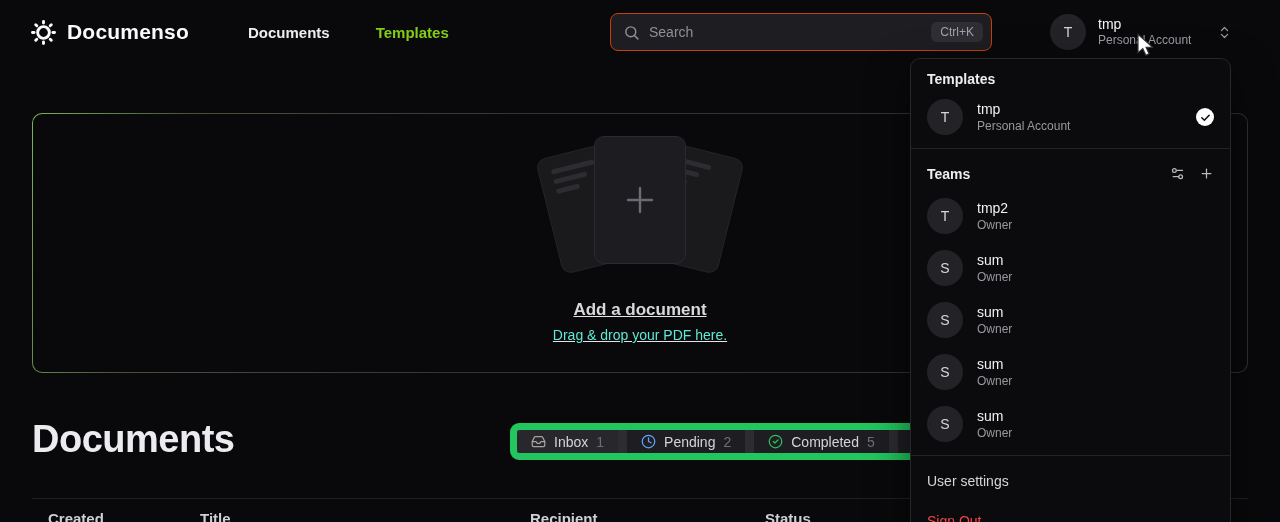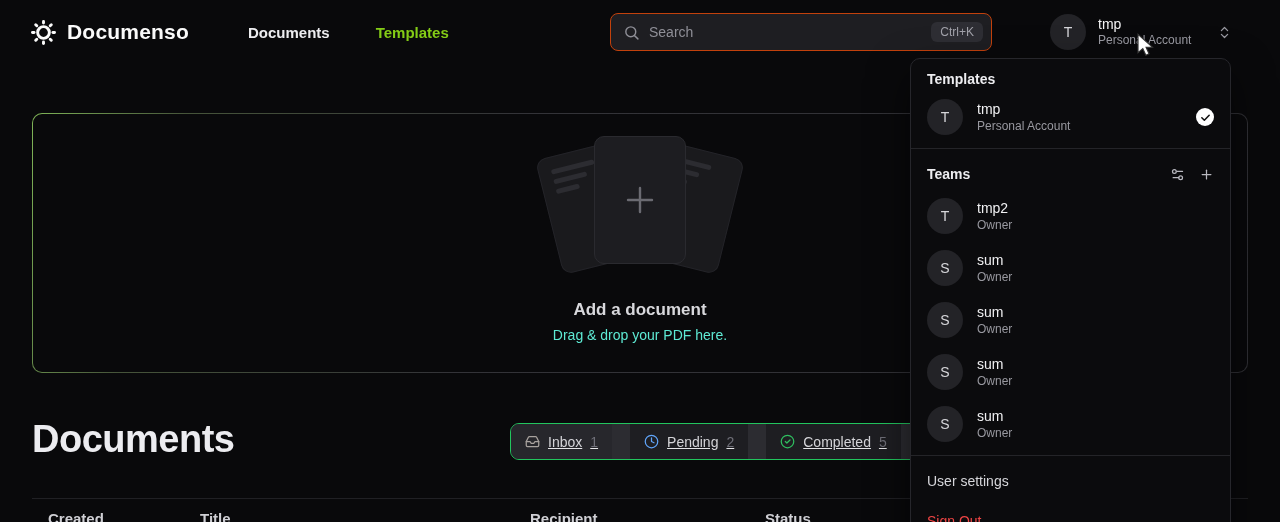--- a/index.html
+++ b/index.html
@@ -42,30 +42,30 @@
   .cards { position:absolute; left:50%; top:14px; transform:translateX(-50%); width:224px; height:152px; }
   .card { position:absolute; width:88px; height:118px; background:#1a1a1d; border:1px solid #242429; border-radius:10px; }
   .card.left  { left:20px; top:20px; transform:rotate(-14deg); }
   .card.right { right:20px; top:20px; transform:rotate(14deg); }
   .card.center{ left:50%; top:8px; transform:translateX(-50%); width:92px; height:128px;
     background:#1d1d21; border-color:#2a2a2f; display:flex; align-items:center; justify-content:center; }
   .card-lines { position:absolute; top:12px; left:12px; display:flex; flex-direction:column; gap:5px; }
   .card-lines i { display:block; height:5px; border-radius:3px; background:#2c2c31; }
   .card-lines i:nth-child(1){ width:44px; } .card-lines i:nth-child(2){ width:34px; } .card-lines i:nth-child(3){ width:24px; }
 
-  .upload-caption { position:absolute; top:186px; left:0; width:100%; text-align:center; }
+  .upload-caption { position:absolute; top:186px; left:0; width:100%; text-align:center;text-decoration:underline; }
   .upload-title { font-size:17px; font-weight:600; color:#d8d8dc; }
   .upload-sub { margin-top:7px; font-size:14px; color:#5eead4; }
 
   
   .page-title { position:absolute; left:32px; top:418px; font-size:38px; font-weight:700;
     color:#ececf0; letter-spacing:-.5px; z-index:1; }
 
-  .tabs { position:absolute; left:510px; top:423px; height:37px; display:inline-flex; gap:18px;
-    background:#2c2c31; border:1px solid #22c55e; border-radius:9px; z-index:1;text-decoration:underline; }
+  .tabs { position:absolute; left:510px; top:423px; height:37px; display:inline-flex; gap:9px;
+    background:#2c2c31; border:7px solid #22c55e; border-radius:9px; z-index:1; }
   .tab { display:flex; align-items:center; gap:8px; padding:0 14px; background:#1e1e22;
     font-size:14px; font-weight:500; color:#d4d4d8; white-space:nowrap; cursor:pointer; }
   .tab:first-child { background:#27272c; border-radius:8px 0 0 8px; }
   .tab:last-child { border-radius:0 8px 8px 0; }
   .tab .count { color:#6e6e77; font-weight:400; }
 
   .table-head { position:absolute; left:32px; top:498px; width:1216px; height:40px;
     border-top:1px solid #202024; z-index:1; }
   .th { position:absolute; top:11px; font-size:15px; font-weight:600; color:#cfcfd4; }
   .th.c1 { left:16px; } .th.c2 { left:168px; } .th.c3 { left:498px; } .th.c4 { left:733px; }
@@ -75,21 +75,21 @@
     background:#0b0b0d; border:1px solid #26262b; border-radius:10px;
     box-shadow:0 16px 40px rgba(0,0,0,.55); z-index:40; overflow:hidden; }
   .dd-label { padding:12px 16px 4px; font-size:14px; font-weight:600; color:#ededf0; }
   .dd-item { display:flex; align-items:center; gap:14px; padding:8px 16px; height:52px; cursor:pointer; }
   .dd-item .txt { display:flex; flex-direction:column; }
   .dd-name { font-size:14px; color:#f0f0f2; line-height:18px; }
   .dd-sub { font-size:12px; color:#98989f; line-height:16px; }
   .check-badge { margin-left:auto; width:18px; height:18px; border-radius:50%; background:#fff;
     display:flex; align-items:center; justify-content:center; flex:none; }
   .dd-sep { height:1px; background:#242428; margin:5px 0; }
-  .teams-head { display:flex; align-items:center; padding:12px 16px 8px; }
+  .teams-head { display:flex; align-items:flex-start; padding:12px 16px 8px; }
   .teams-head .dd-label-inline { font-size:14px; font-weight:600; color:#ededf0; flex:1; }
   .teams-head .ico { display:flex; margin-left:14px; cursor:pointer; }
   .dd-action { padding:12px 16px; font-size:14px; color:#d6d6da; line-height:16px; cursor:pointer; }
   .dd-action.signout { color:#ef4444; }
 
   .cursor { position:absolute; left:1136px; top:33px; z-index:100; pointer-events:none; }
 
   svg { display:block; }
 </style>
 </head>

